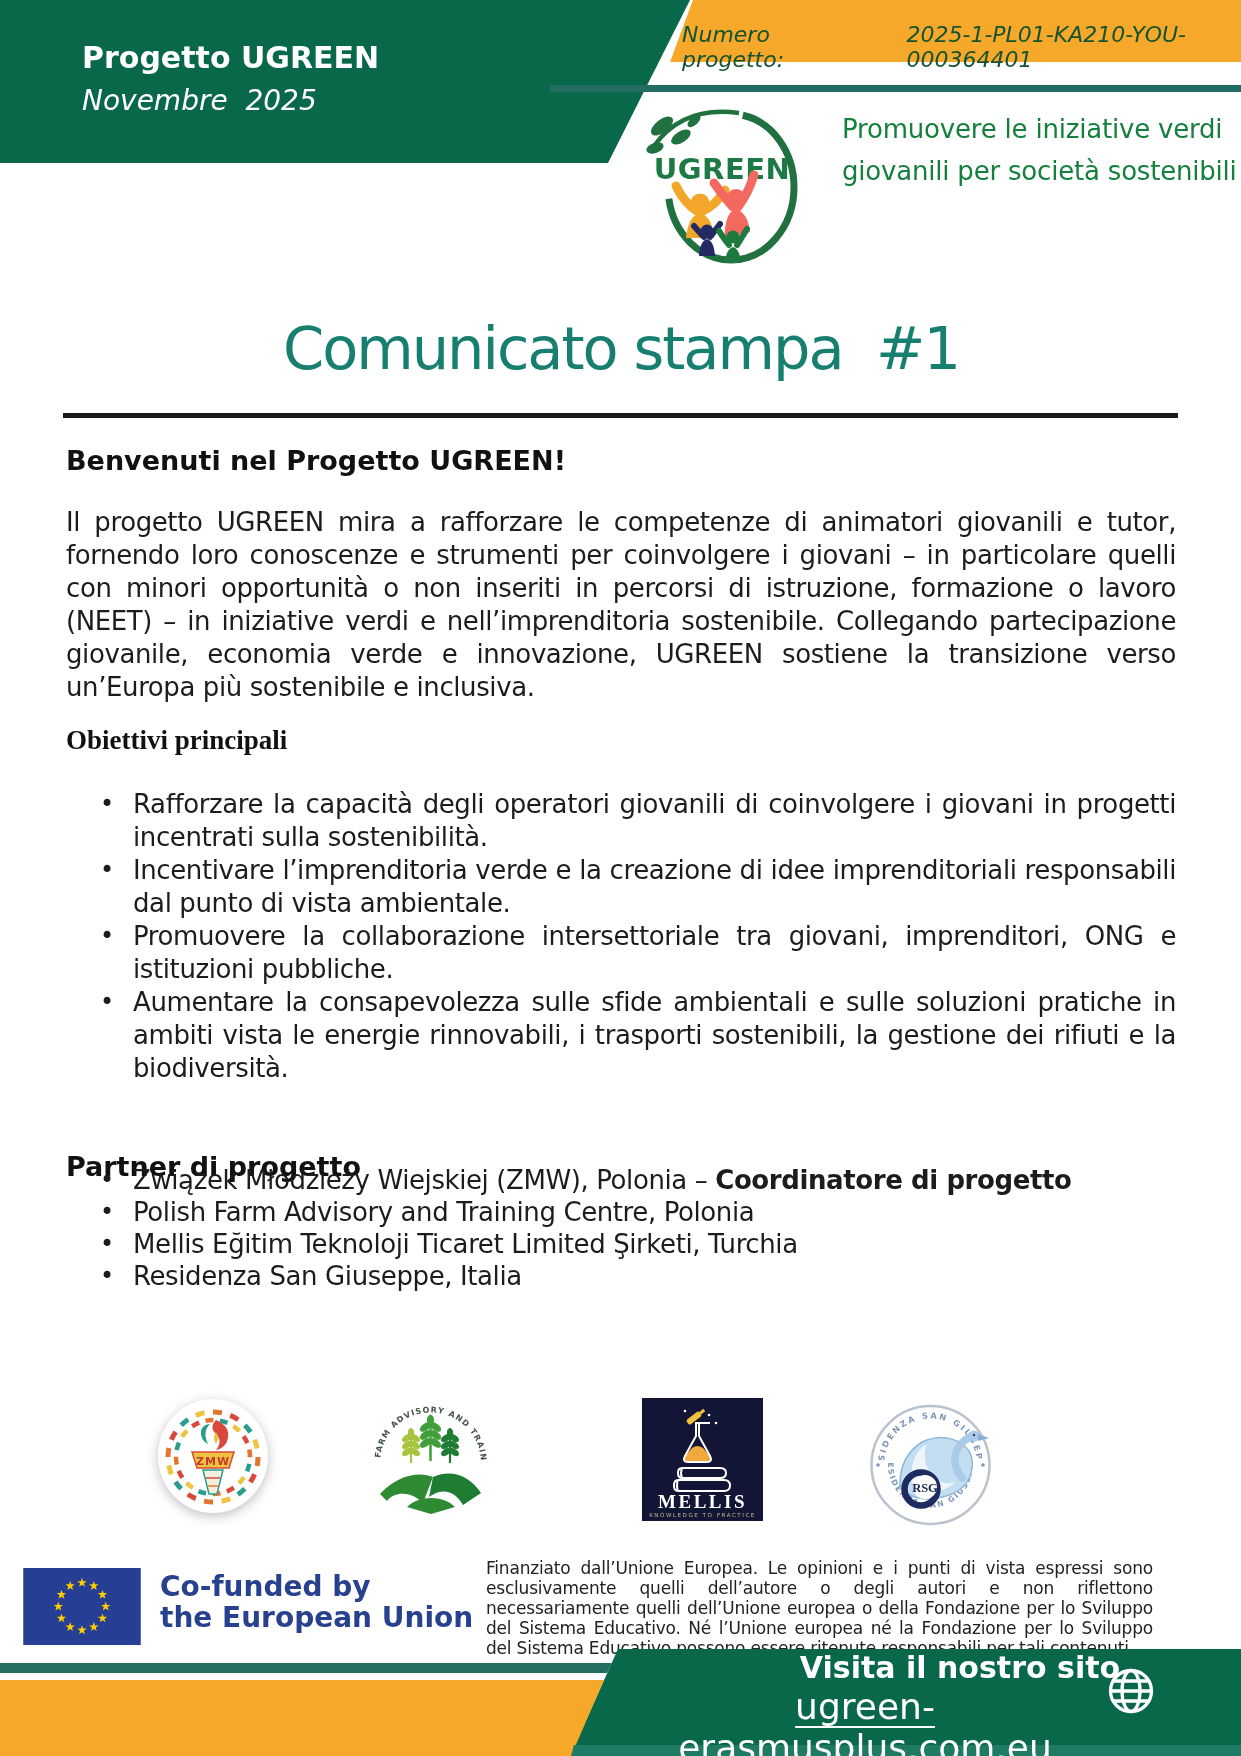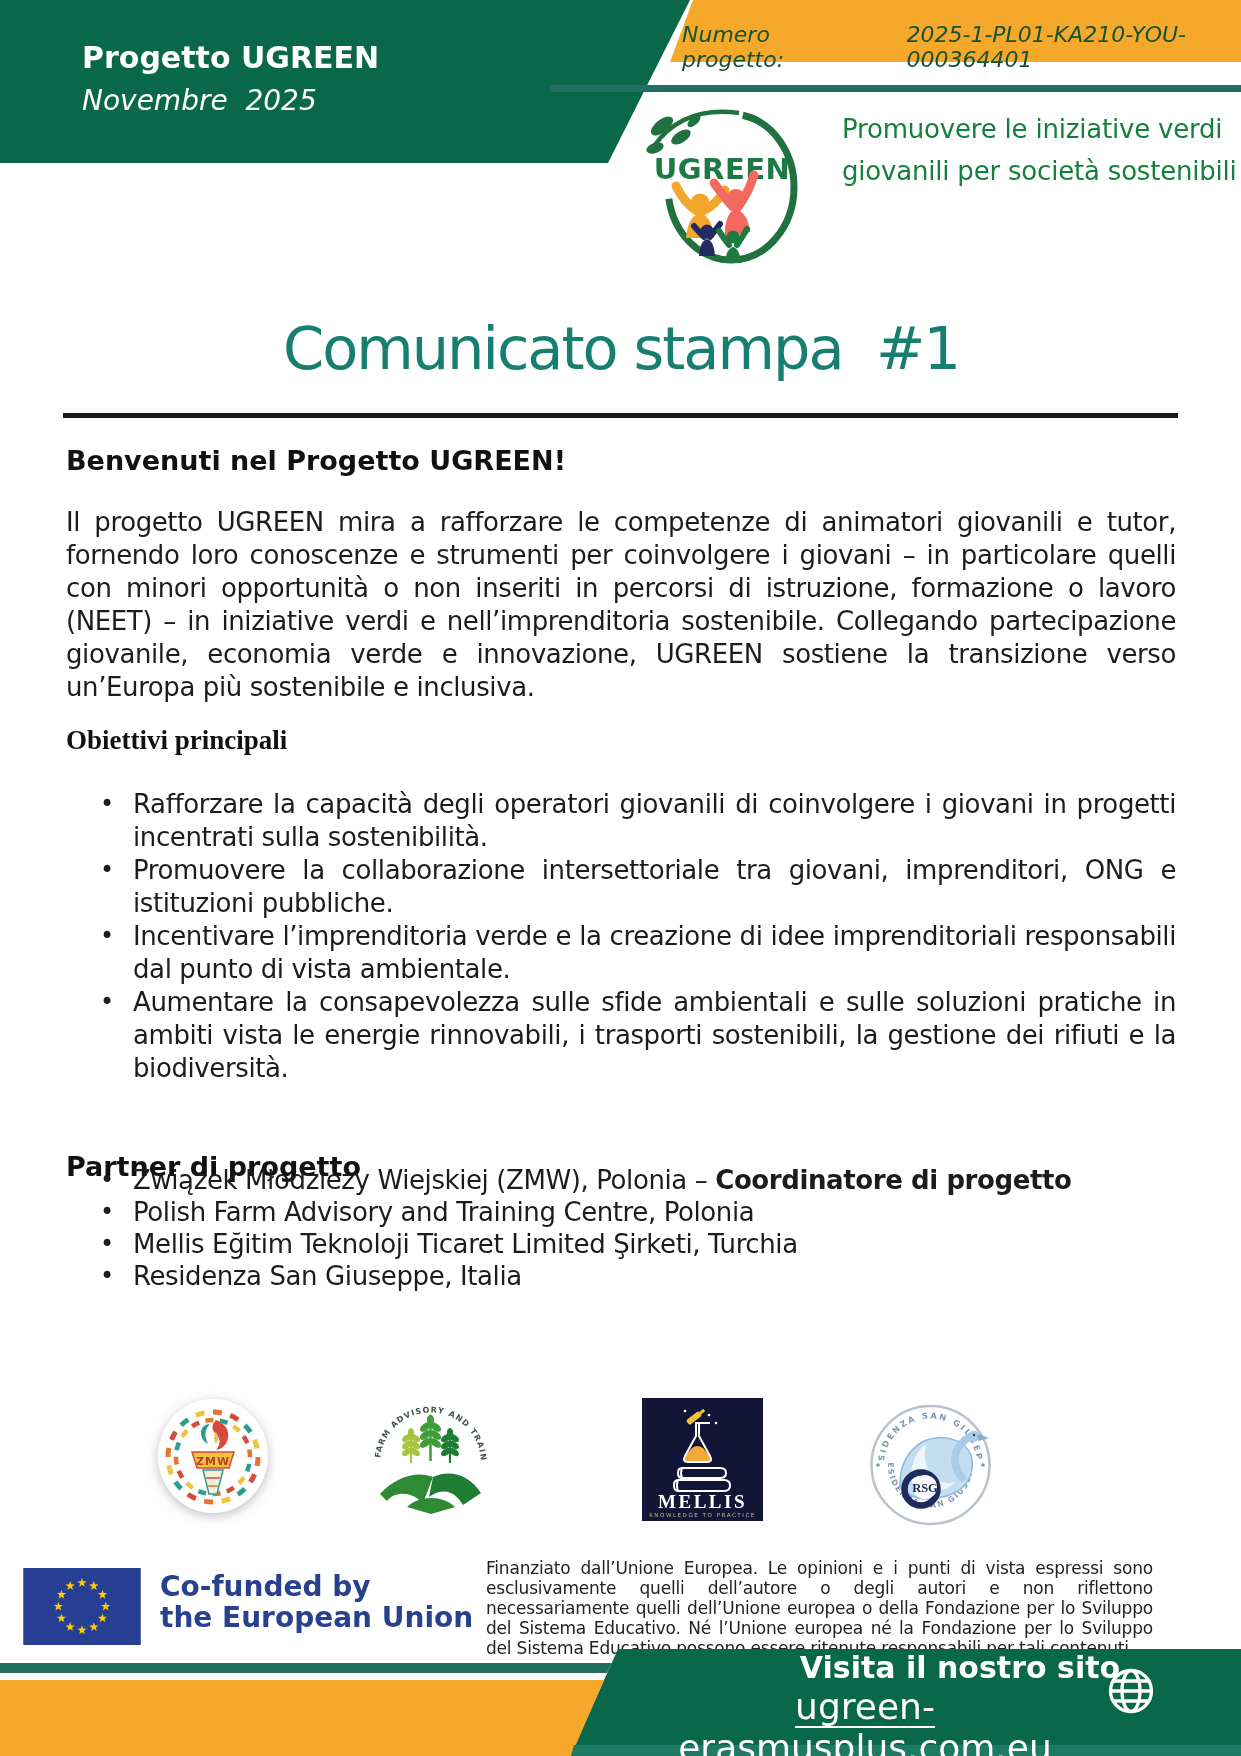--- a/index.html
+++ b/index.html
@@ -127,22 +127,22 @@
 
   <div class="abs" id="main-title">Comunicato stampa  #1</div>
   <div class="abs" id="title-rule"></div>
 
   <div class="abs col h2" id="welcome-heading">Benvenuti nel Progetto UGREEN!</div>
   <div class="abs col body-text" id="welcome-paragraph">Il progetto UGREEN mira a rafforzare le competenze di animatori giovanili e tutor, fornendo loro conoscenze e strumenti per coinvolgere i giovani – in particolare quelli con minori opportunità o non inseriti in percorsi di istruzione, formazione o lavoro (NEET) – in iniziative verdi e nell’imprenditoria sostenibile. Collegando partecipazione giovanile, economia verde e innovazione, UGREEN sostiene la transizione verso un’Europa più sostenibile e inclusiva.</div>
 
   <div class="abs col h2" id="objectives-heading">Obiettivi principali</div>
   <ul class="abs col body-text doc-list" id="objectives-list">
     <li><span>Rafforzare la capacità degli operatori giovanili di coinvolgere i giovani in progetti incentrati sulla sostenibilità.</span></li>
+    <li><span>Incentivare l’imprenditoria verde e la creazione di idee imprenditoriali responsabili dal punto di vista ambientale.</span></li>
     <li><span>Promuovere la collaborazione intersettoriale tra giovani, imprenditori, ONG e istituzioni pubbliche.</span></li>
-    <li><span>Incentivare l’imprenditoria verde e la creazione di idee imprenditoriali responsabili dal punto di vista ambientale.</span></li>
     <li><span>Aumentare la consapevolezza sulle sfide ambientali e sulle soluzioni pratiche in ambiti vista le energie rinnovabili, i trasporti sostenibili, la gestione dei rifiuti e la biodiversità.</span></li>
   </ul>
 
   <div class="abs col h2" id="partners-heading">Partner di progetto</div>
   <ul class="abs col body-text doc-list" id="partners-list">
     <li><span>Związek Młodzieży Wiejskiej (ZMW), Polonia – </span><b>Coordinatore di progetto</b></li>
     <li><span>Polish Farm Advisory and Training Centre, Polonia</span><b></b></li>
     <li><span>Mellis Eğitim Teknoloji Ticaret Limited Şirketi, Turchia</span><b></b></li>
     <li><span>Residenza San Giuseppe, Italia</span><b></b></li>
   </ul>

